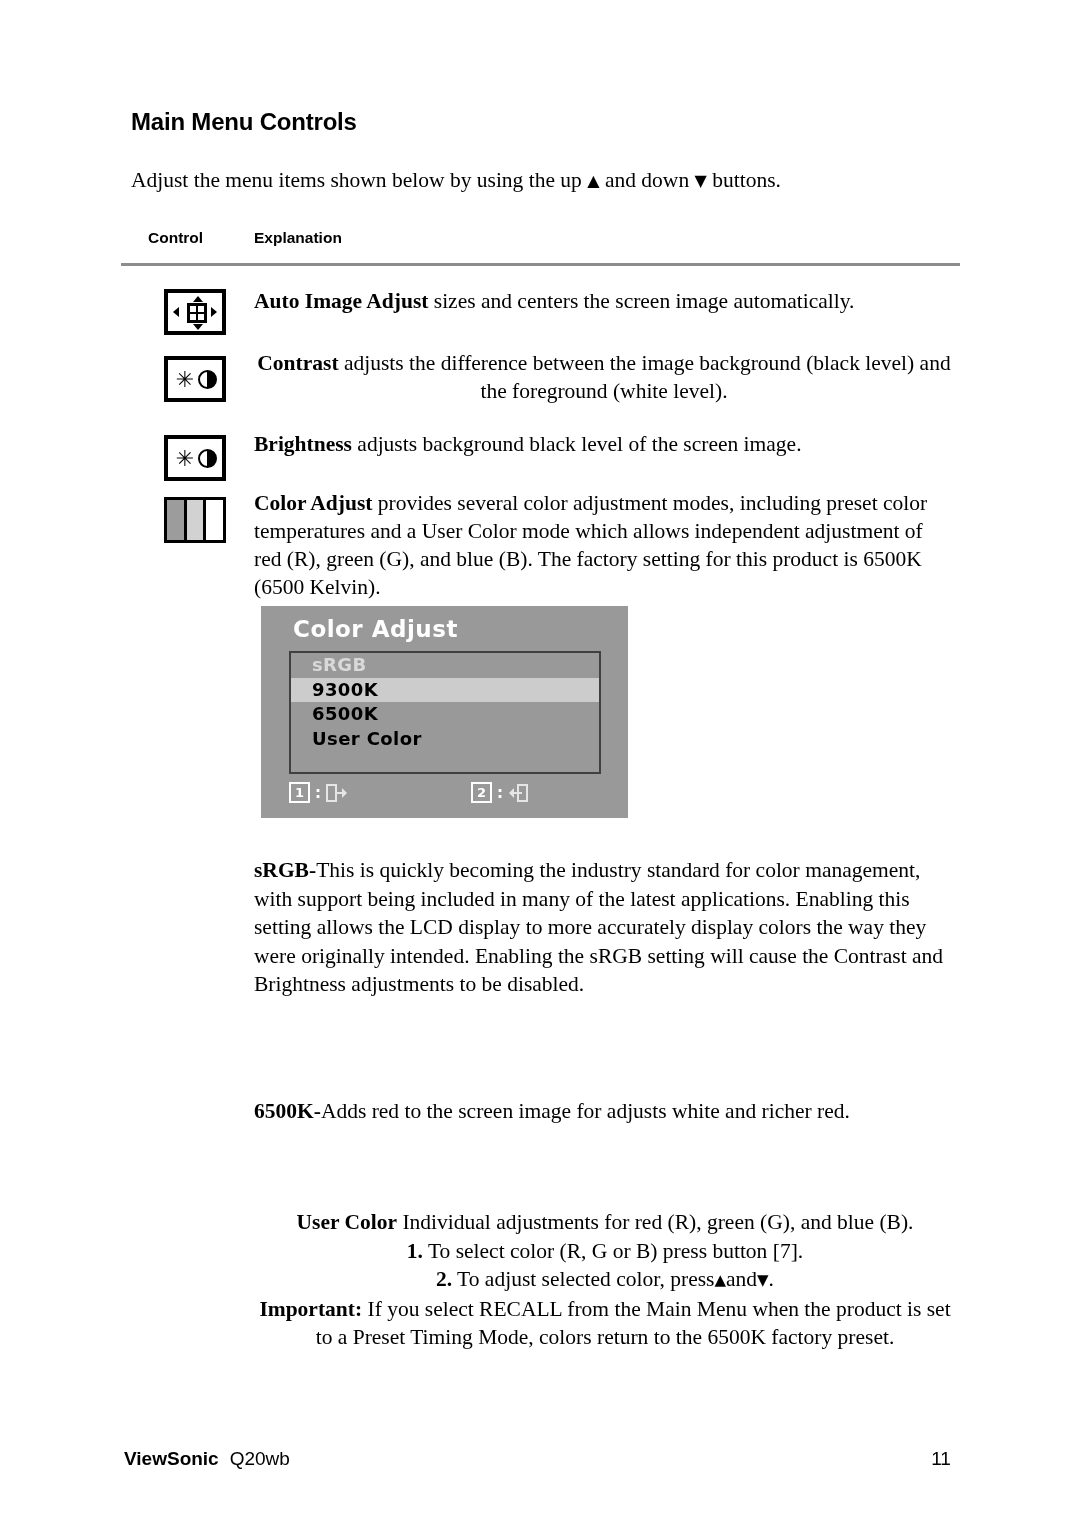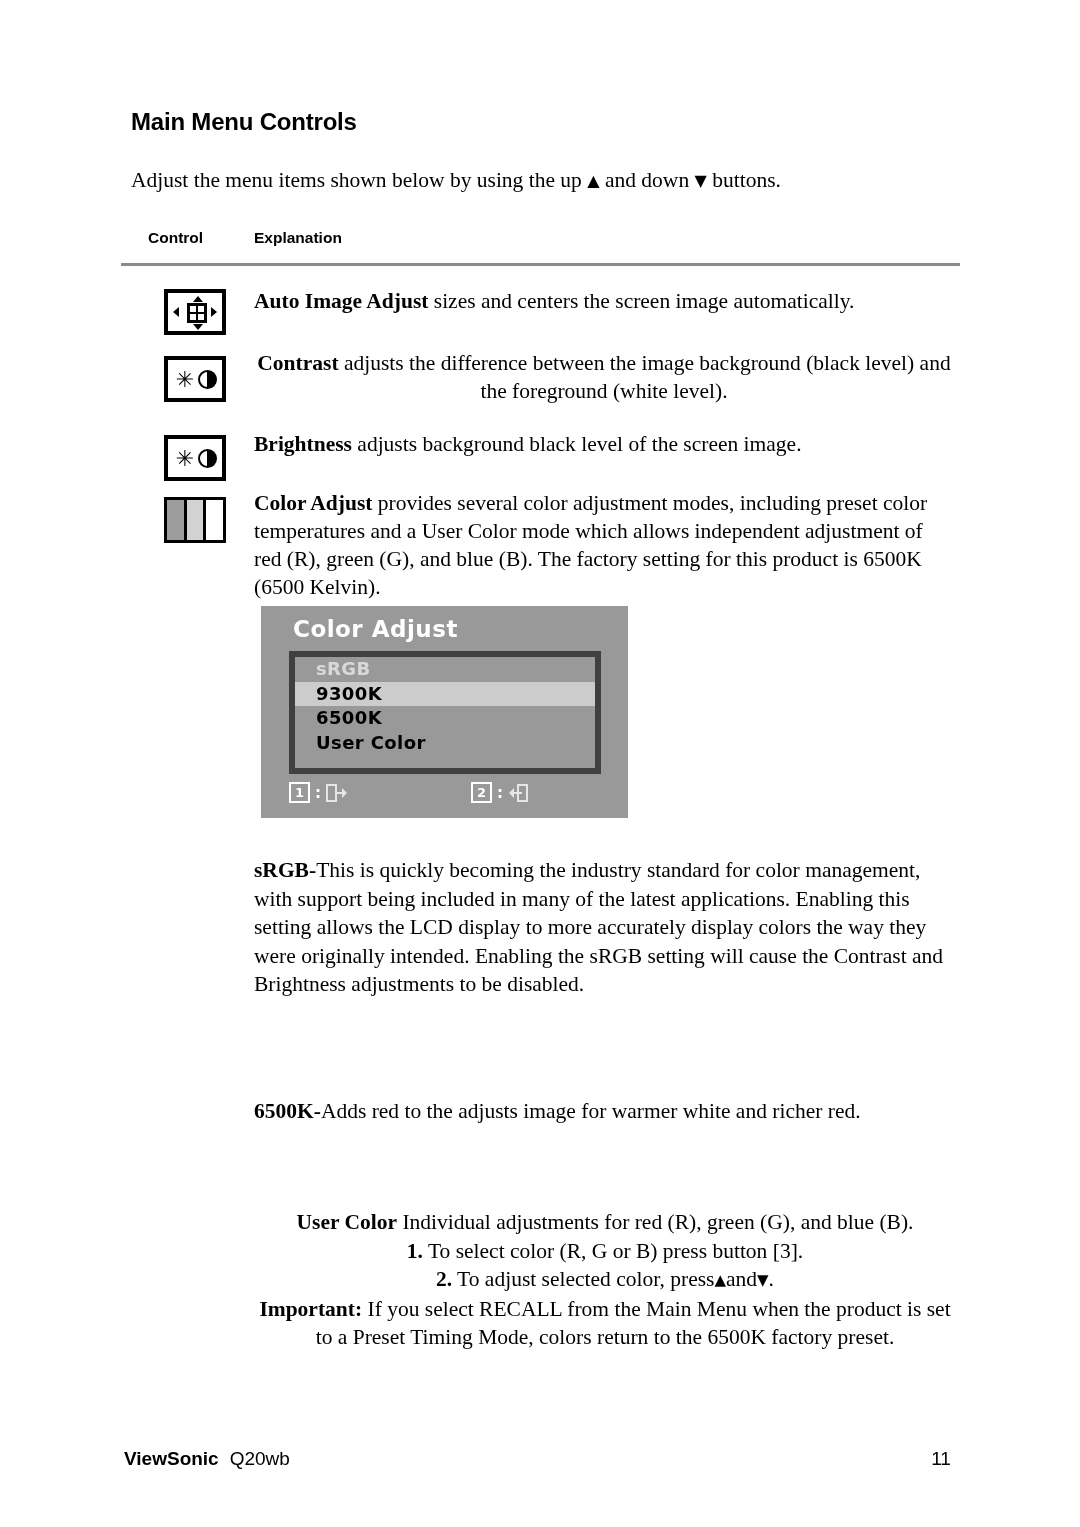--- a/index.html
+++ b/index.html
@@ -179,21 +179,21 @@
     font-weight: bold;
     color: #ffffff;
     letter-spacing: 0.5px;
   }
   .osd-list {
     position: absolute;
     left: 28px;
     top: 45px;
     width: 312px;
     height: 123px;
-    border: 6px solid #404040;
+    border: 2px solid #404040;
     box-sizing: border-box;
   }
   .osd-item {
     height: 24.5px;
     line-height: 24.5px;
     padding-left: 21px;
     font-size: 18px;
     font-weight: bold;
     color: #000000;
     letter-spacing: 0.4px;
@@ -396,30 +396,30 @@
       </div>
     </div>
   </div>
 
   <div class="para" style="top:856px;">
     <b>sRGB-</b><span>This is quickly becoming the industry standard for color management, with support being included in many of the latest applications. Enabling this setting allows the LCD display to more accurately display colors the way they were originally intended. Enabling the sRGB setting will cause the Contrast and Brightness adjustments to be disabled.</span>
   </div>
 
 
   <div class="para" style="top:1097px;">
-    <b>6500K-</b><span>Adds red to the adjusts image for warmer white and richer red.</span>
+    <b>6500K-</b><span>Adds red to the screen image for adjusts white and richer red.</span>
   </div>
 
 
   <div class="para" style="top:1208px;text-align:center;">
     <div>
       <b>User Color</b><span>  Individual adjustments for red (R), green (G),  and blue (B).</span>
     </div>
     <div>
-      <b>1.</b><span> To select color (R, G or B) press button [3].</span>
+      <b>1.</b><span> To select color (R, G or B) press button [7].</span>
     </div>
     <div>
       <b>2.</b><span> To adjust selected color, press</span><span class="tri">▲</span><span>and</span><span class="tri">▼</span><span>.</span>
     </div>
     <div>
       <b>Important:</b><span> If you select RECALL from the Main Menu when the product is set to a Preset Timing Mode, colors return to the 6500K factory preset.</span>
     </div>
   </div>
 
   <div class="footer-left">

